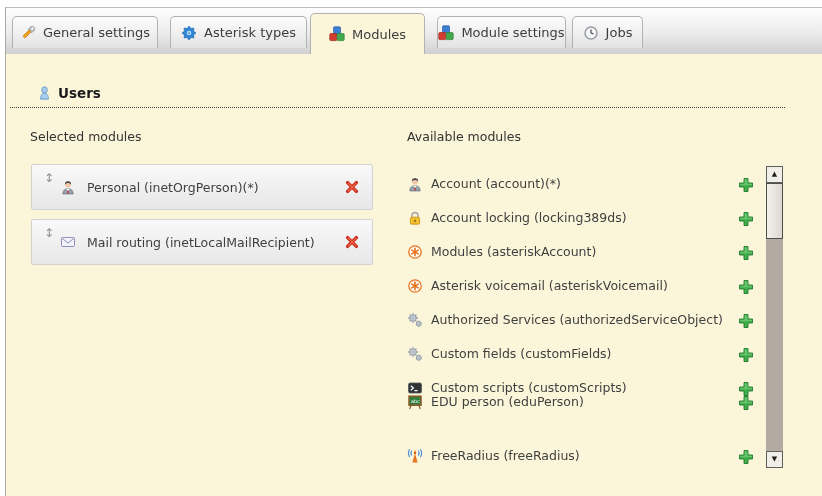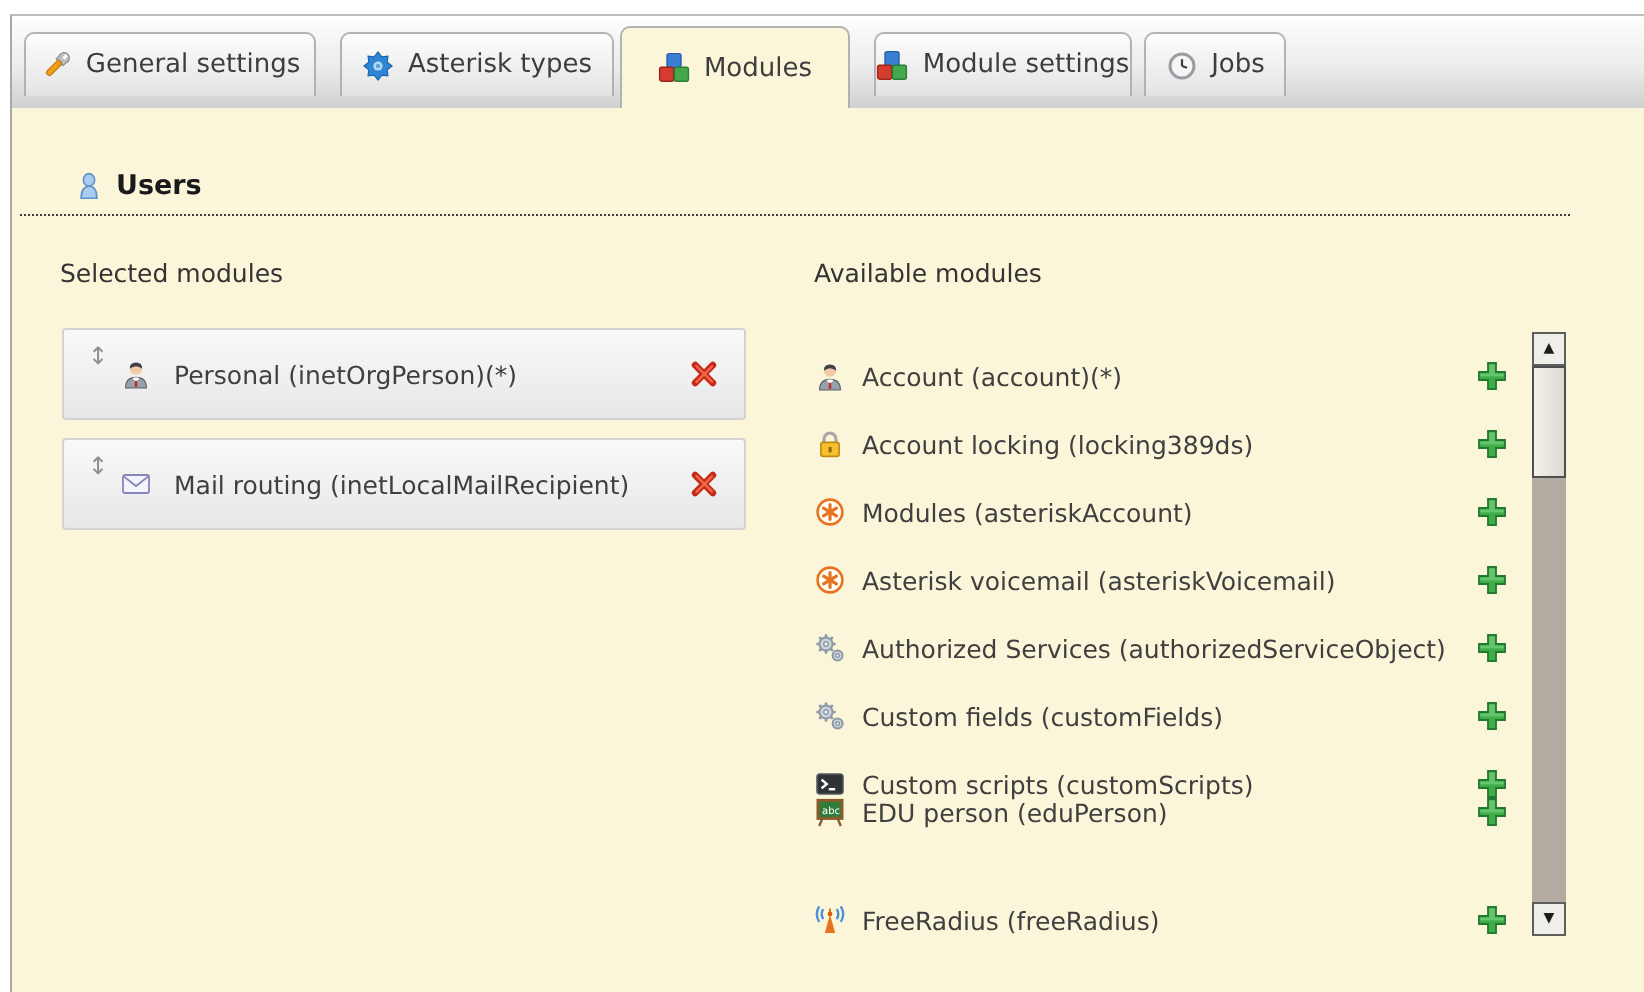--- a/index.html
+++ b/index.html
@@ -42,21 +42,21 @@
   .sel-box.b1 { top:110px; }
   .sel-box.b2 { top:165px; }
   .drag-handle { align-self:flex-start; margin-top:6px; font-size:12px; color:#8f8f8f;
                  width:14px; text-align:center; cursor:ns-resize; }
   .sel-box .icon16 { margin-left:4px; }
   .sel-label { margin-left:11px; font-size:12.5px; color:#3f3f3f; white-space:nowrap; }
   .del-btn { margin-left:auto; width:18px; height:18px; border:none; background:none;
              padding:0; cursor:pointer; }
   
   .avail-row { position:absolute; left:401px; width:348px; height:20px;
-               display:flex; align-items:flex-end; }
+               display:flex; align-items:flex-start; }
   .avail-label { margin-left:8px; font-size:12.5px; color:#3f3f3f; white-space:nowrap; }
   .add-btn { margin-left:auto; width:17px; height:17px; border:none; background:none;
              padding:0; cursor:pointer; }
   .r1{top:122px;} .r2{top:156px;} .r3{top:190px;} .r4{top:224px;} .r5{top:258px;}
   .r6{top:292px;} .r7{top:326px;} .r8{top:340px;} .r9{top:394px;}
   
   .scrollbar { position:absolute; left:760px; top:112px; width:17px; height:302px; }
   .sb-track { position:absolute; left:0; top:17px; width:17px; height:268px;
               background:#b3aaa2; }
   .sb-btn { position:absolute; left:0; width:17px; height:17px; background:#f0eee8;

